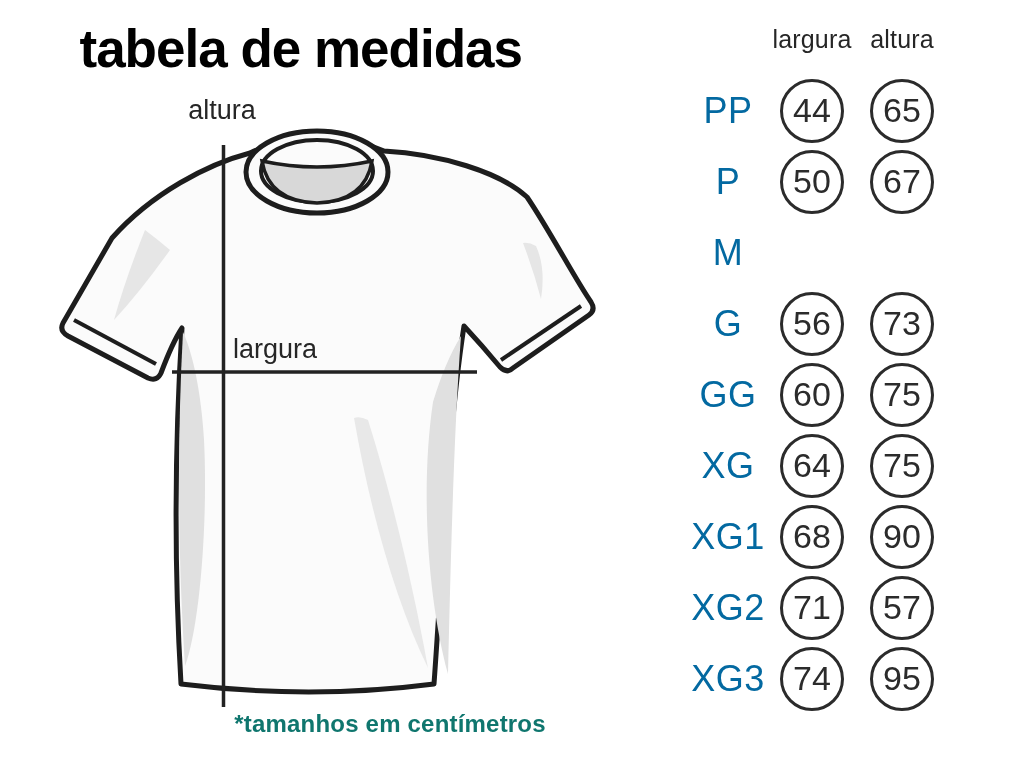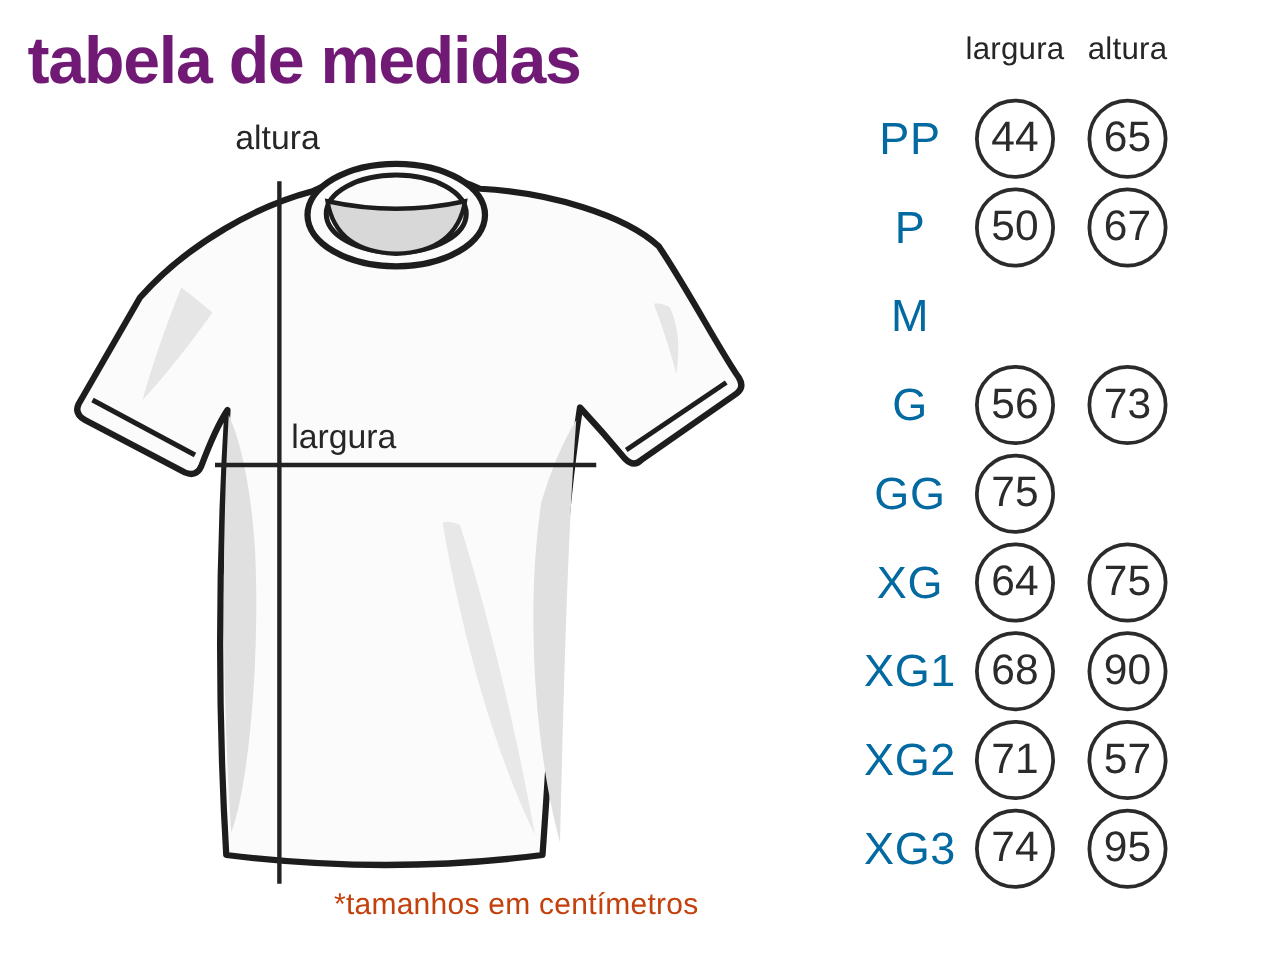--- a/index.html
+++ b/index.html
@@ -3,32 +3,32 @@
 <meta charset="utf-8">
 <style>
   html,body{margin:0;padding:0;background:#ffffff;}
   .canvas{
     position:relative;width:1024px;height:783px;overflow:hidden;
     background:#ffffff;color:#262626;
     font-family:"Liberation Sans", sans-serif;
   }
   .title{
     position:absolute;left:22px;top:18px;width:500px;
-    text-align:left;font-size:53px;font-weight:600;letter-spacing:-1px;
-    color:#701a75;
+    text-align:right;font-size:53px;font-weight:600;letter-spacing:-1px;
+    color:#000000;
   }
   .shirt-svg{position:absolute;left:0;top:0;width:1024px;height:783px;}
   .measure-label{
     position:absolute;font-size:27px;font-weight:500;color:#262626;
   }
   .altura-label{left:157px;top:95px;width:130px;text-align:center;}
   .largura-label{left:233px;top:334px;}
   .footnote{
-    position:absolute;left:188px;top:710px;width:450px;text-align:center;
-    font-size:24px;font-weight:400;color:#c2410c;letter-spacing:0.2px;
+    position:absolute;left:165px;top:710px;width:450px;text-align:center;
+    font-size:24px;font-weight:700;color:#0f766e;letter-spacing:0.2px;
   }
   .size-table{
     position:absolute;left:690px;top:4px;width:300px;
   }
   .trow{
     display:grid;grid-template-columns:76px 92px 88px;
     height:71px;align-items:center;justify-items:center;
   }
   .thead-cell{
     font-size:25px;font-weight:500;color:#262626;letter-spacing:0.2px;
@@ -111,20 +111,21 @@
     <div class="trow">
       <div class="size-cell">M</div>
     </div>
     <div class="trow">
       <div class="size-cell">G</div>
       <div class="circle">56</div>
       <div class="circle">73</div>
     </div>
     <div class="trow">
       <div class="size-cell">GG</div>
+      <div class="circle">60</div>
       <div class="circle">75</div>
     </div>
     <div class="trow">
       <div class="size-cell">XG</div>
       <div class="circle">64</div>
       <div class="circle">75</div>
     </div>
     <div class="trow">
       <div class="size-cell">XG1</div>
       <div class="circle">68</div>

